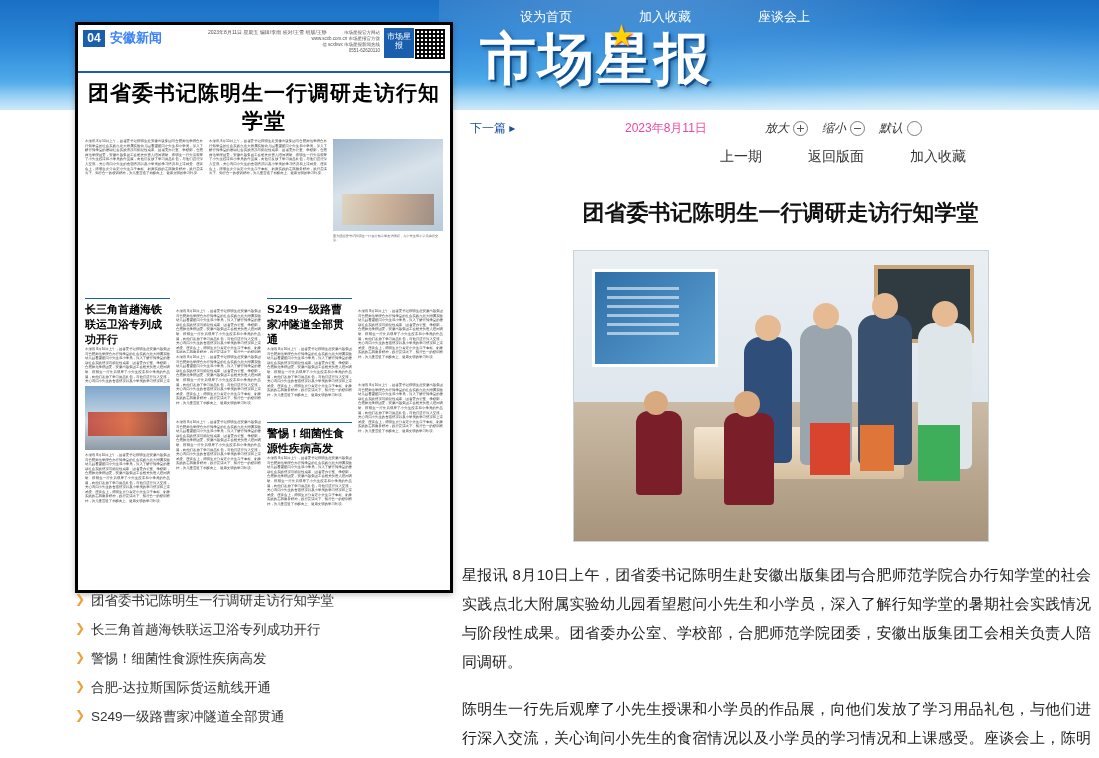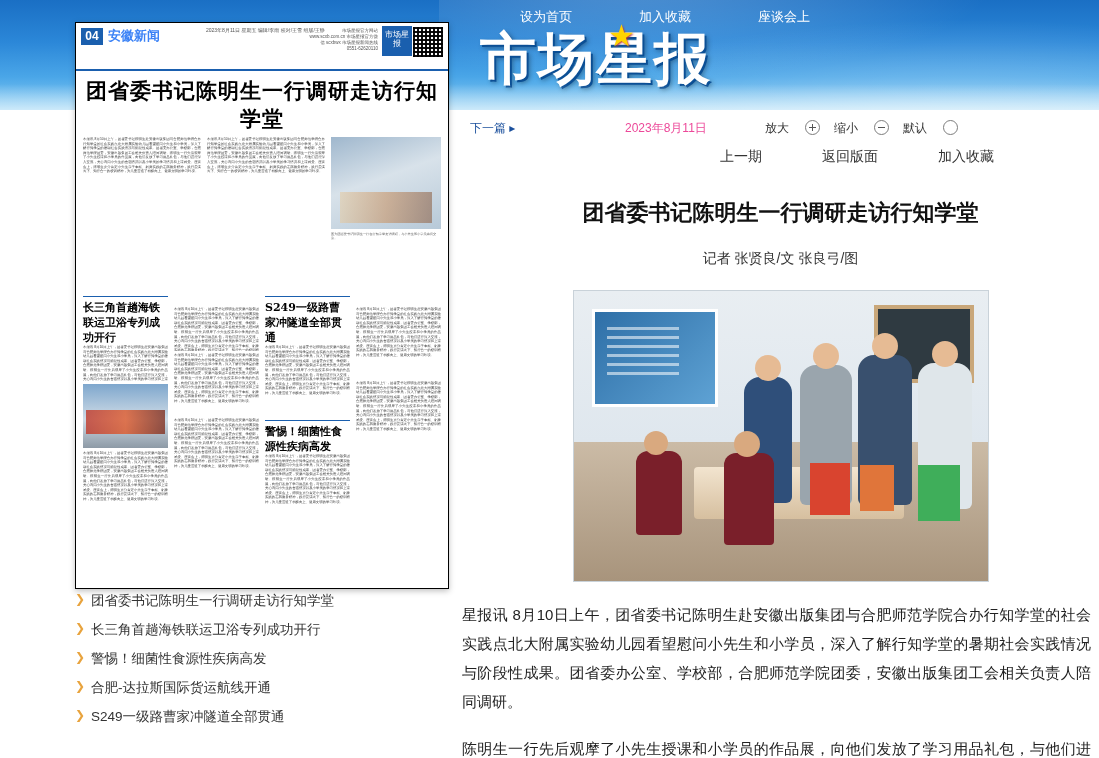--- a/index.html
+++ b/index.html
@@ -53,39 +53,39 @@
   }
 
   
   .toolbar{
     position:absolute;left:460px;top:118px;width:639px;height:26px;
     font-size:12px;color:#1a4f9c;
   }
   .tb-next{position:absolute;left:10px;top:2px;color:#1a4f9c;cursor:pointer;}
   .tb-date{position:absolute;left:165px;top:2px;color:#ec4899;}
   .tb-zoom{position:absolute;left:305px;top:2px;width:240px;display:flex;gap:14px;align-items:center;}
-  .zoom-item{display:flex;align-items:flex-start;gap:16px;cursor:pointer;color:#333;}
+  .zoom-item{display:flex;align-items:center;gap:4px;cursor:pointer;color:#333;font-style:italic;}
   .circ{display:inline-block;width:13px;height:13px;border:1px solid #7d7d7d;border-radius:50%;
         background:#fff;position:relative;}
   .circ.plus:before,.circ.plus:after,.circ.minus:before{
     content:"";position:absolute;background:#555;}
   .circ.plus:before{left:3px;top:6px;width:7px;height:1px;}
   .circ.plus:after{left:6px;top:3px;width:1px;height:7px;}
   .circ.minus:before{left:3px;top:6px;width:7px;height:1px;}
 
   .subnav{
     position:absolute;left:720px;top:148px;width:379px;height:24px;
-    display:flex;gap:60px;font-size:14px;color:#333;
+    display:flex;gap:46px;font-size:14px;color:#333;
   }
   .subnav span{cursor:pointer;}
 
   
   .paper{
     position:absolute;left:75px;top:22px;width:372px;height:565px;
-    background:#fff;border:1px solid #000000;box-shadow:0 2px 6px rgba(0,0,0,.25);
+    background:#fff;border:3px solid #000000;box-shadow:0 2px 6px rgba(0,0,0,.25);
     overflow:hidden;
   }
   .paper-head{height:40px;border-bottom:2px solid #1a5fae;position:relative;padding:3px 6px;}
   .p-num{
     position:absolute;left:5px;top:5px;width:22px;height:17px;background:#1a5fae;color:#fff;
     font-size:12px;text-align:center;line-height:17px;font-weight:bold;}
   .p-sec{position:absolute;left:32px;top:4px;font-size:13px;font-weight:bold;color:#3b82f6;}
   .p-meta{position:absolute;left:130px;top:4px;font-size:5px;color:#555;line-height:7px;}
   .p-right{position:absolute;right:70px;top:5px;font-size:4.5px;color:#555;line-height:6px;text-align:right;width:70px;}
   .p-mast{position:absolute;right:36px;top:3px;width:30px;height:30px;background:#1a5fae;color:#fff;
@@ -286,21 +286,20 @@
       <span class="txt2">合肥-达拉斯国际货运航线开通</span>
     </div>
     <div class="hl">
       <span class="bullet">❯</span>
       <span class="txt2">S249一级路曹家冲隧道全部贯通</span>
     </div>
   </div>
 
   <div class="article">
     <h1 class="art-title">团省委书记陈明生一行调研走访行知学堂</h1>
-    <div class="art-byline">记者 张贤良/文 张良弓/图</div>
 
     <div class="art-photo">
       <div class="ap-wall"></div>
       <div class="ap-board"></div>
       <div class="ap-right-board"></div>
       <div class="ap-floor"></div>
       <div class="ap-table"></div>
 
       <div class="ap-p ap-adult1"></div>
       <div class="ap-head" style="left:181px;top:64px;"></div>

